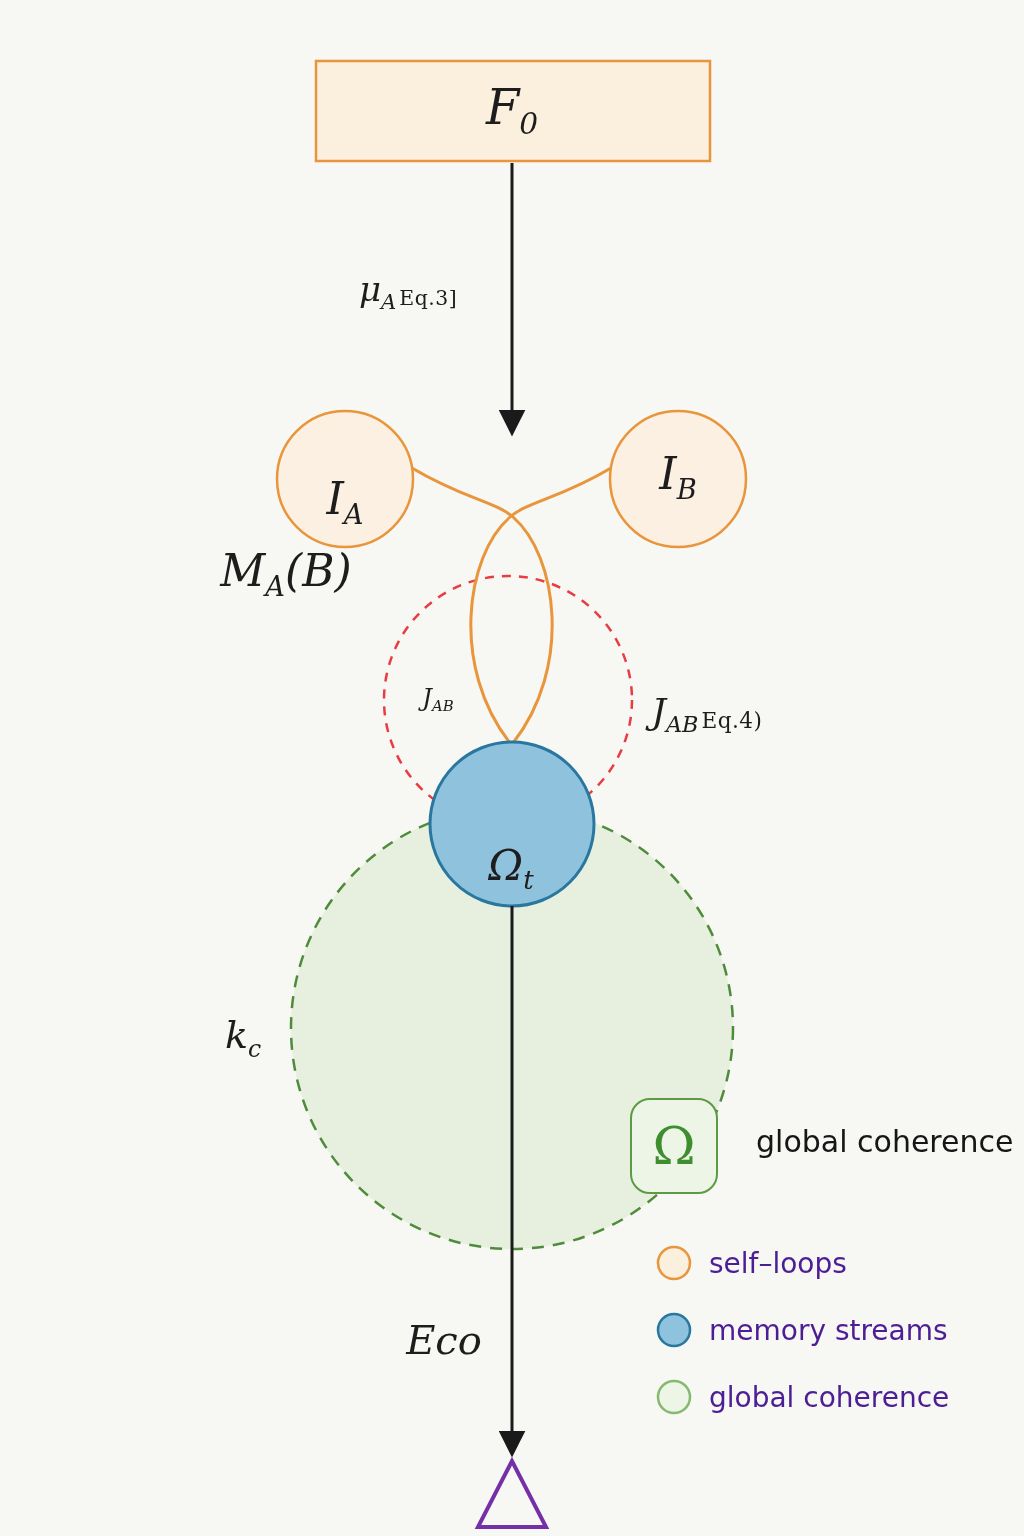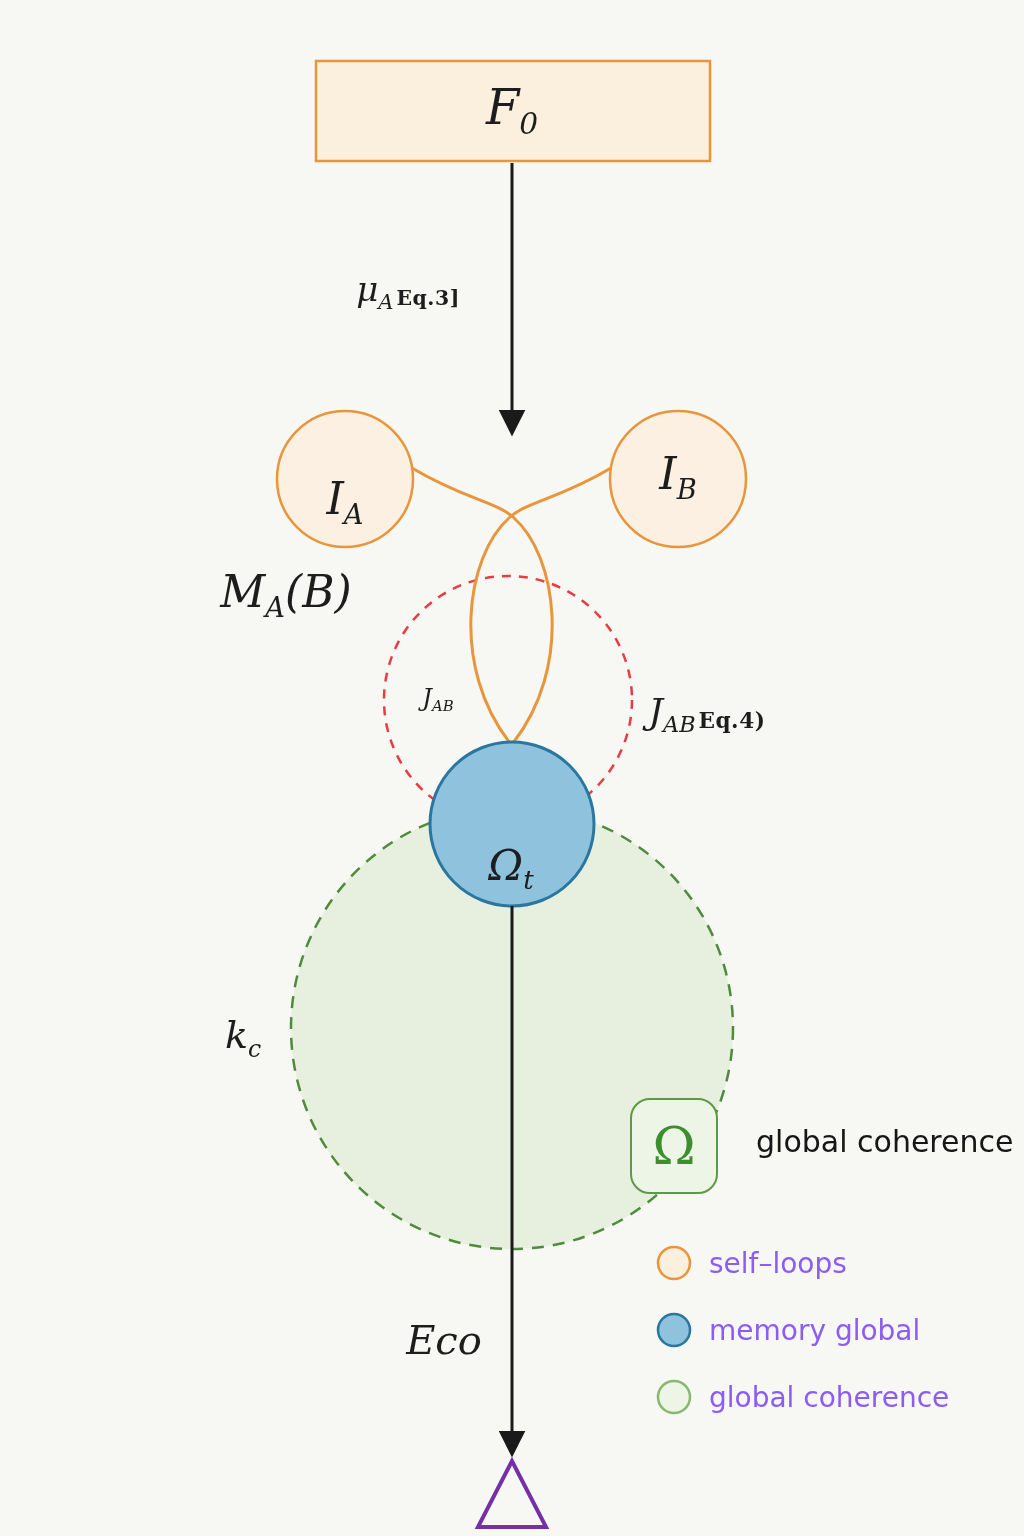--- a/index.html
+++ b/index.html
@@ -21,40 +21,40 @@
   .blue-circ  { fill:#8EC2DD; stroke:#29779F; stroke-width:3; }
   .arrow      { stroke:#1A1A1A; stroke-width:3; }
   .delta-tri  { fill:none; stroke:#7430A6; stroke-width:4; stroke-linejoin:miter; }
 
   
   .lbl {
     position:absolute; transform:translate(-50%,-50%);
     font-style:italic; white-space:nowrap; line-height:1;
   }
   .lbl sub { font-size:0.62em; font-style:italic; }
-  .eqnote { font-size:0.60em; font-style:normal; vertical-align:-0.18em; margin-left:3px; letter-spacing:0.5px;font-weight:bold; }
+  .eqnote { font-size:0.60em; font-style:normal; vertical-align:-0.18em; margin-left:3px; letter-spacing:0.5px; }
   .paren { font-style:italic; }
 
   
   .badge {
     position:absolute; left:630px; top:1098px; width:88px; height:96px;
     background:#EDF5E6; border:2.5px solid #5C9A44; border-radius:20px;
     display:flex; align-items:center; justify-content:center;
   }
   .badge .glyph { font-size:52px; color:#3E8E2F; font-family:"DejaVu Serif", serif; }
   .caption {
     position:absolute; left:756px; top:1122px; height:40px; line-height:40px;
     font-family:"DejaVu Sans", sans-serif; font-size:30px; color:#161616; white-space:nowrap;
   }
 
   
   .legend {
     position:absolute; left:655px; top:1244px;
     display:flex; flex-direction:column; gap:29px;
-    font-family:"DejaVu Sans", sans-serif; font-size:28px; color:#8b5cf6;
+    font-family:"DejaVu Sans", sans-serif; font-size:28px; color:#4c1d95;
   }
   .legend-row { display:flex; align-items:center; gap:16px; height:38px; white-space:nowrap; }
   .sw { display:block; }
   .sw-orange { fill:#FBEFDE; stroke:#E8953C; stroke-width:2.5; }
   .sw-blue   { fill:#8EC2DD; stroke:#29779F; stroke-width:2.5; }
   .sw-red    { fill:none;    stroke:#E93B42; stroke-width:2.2; stroke-dasharray:5 5; }
   .sw-green  { fill:#EDF5E6; stroke:#86B96F; stroke-width:2.5; }
 </style>
 </head>
 <body>
@@ -98,21 +98,21 @@
   </div>
 
   <div class="lbl" style="left:345px; top:478px; font-size:44px;margin-top:25px;">
     <span>I</span><sub>A</sub>
   </div>
 
   <div class="lbl" style="left:678px; top:478px; font-size:44px;">
     <span>I</span><sub>B</sub>
   </div>
 
-  <div class="lbl" style="left:286px; top:596px; font-size:44px;">
+  <div class="lbl" style="left:286px; top:575px; font-size:44px;">
     <span>M</span><sub>A</sub><span class="paren">(B)</span>
   </div>
 
 
   <div class="lbl" style="left:438px; top:700px; font-size:24px;">
     <span>J</span><sub>AB</sub>
   </div>
 
   <div class="lbl" style="left:707px; top:715px; font-size:36px;">
     <span>J</span><sub>AB</sub><span class="eqnote">Eq.4)</span>
@@ -139,21 +139,21 @@
     <div class="legend-row">
       <svg class="sw" width="38" height="38">
         <circle cx="19" cy="19" r="16" class="sw-orange"></circle>
       </svg>
       <span>self–loops</span>
     </div>
     <div class="legend-row">
       <svg class="sw" width="38" height="38">
         <circle cx="19" cy="19" r="16" class="sw-blue"></circle>
       </svg>
-      <span>memory global</span>
+      <span>memory streams</span>
     </div>
     <div class="legend-row">
       <svg class="sw" width="38" height="38">
         <circle cx="19" cy="19" r="16" class="sw-green"></circle>
       </svg>
       <span>global coherence</span>
     </div>
   </div>
 
 </div>

